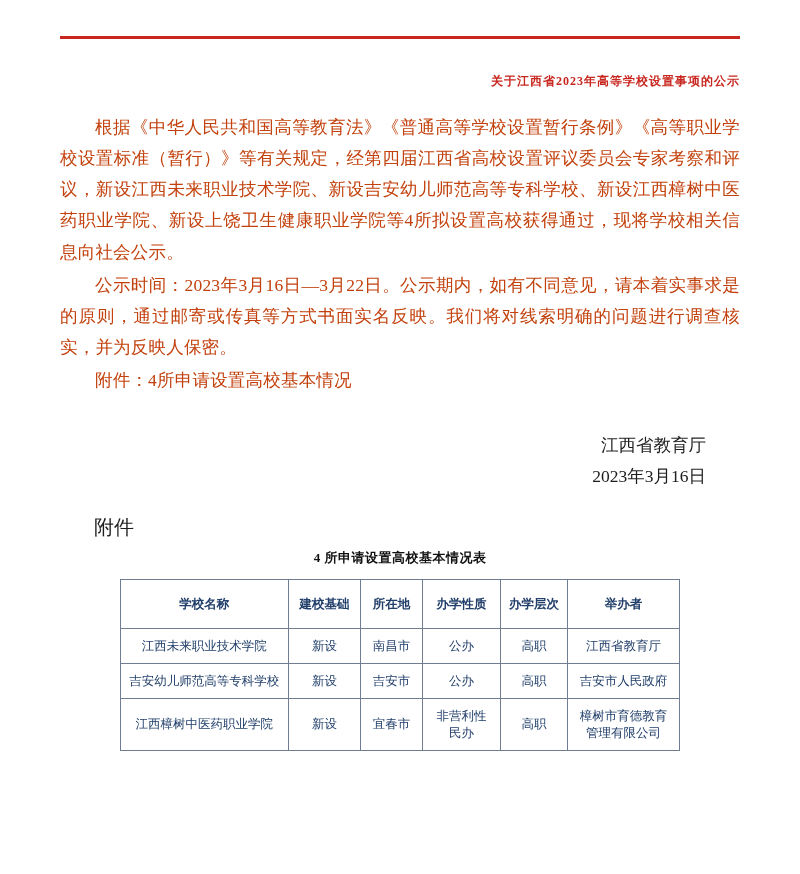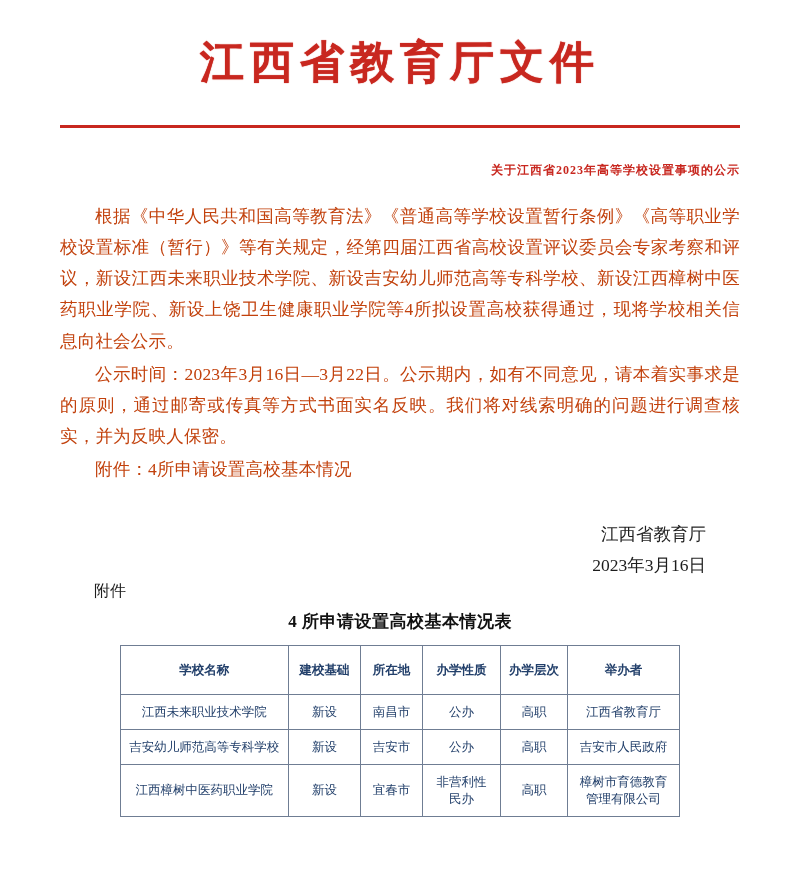--- a/index.html
+++ b/index.html
@@ -59,28 +59,29 @@
   }
   .sig {
     margin-top: 34px;
     text-align: right;
     font-size: 17.5px;
     line-height: 1.75;
     padding-right: 34px;
     color: #1d1d1d;
   }
   .attach-label {
-    font-size: 16px;
+    margin-top: 22px;
+    font-size: 20px;
     padding-left: 34px;
     color: #1d1d1d;
   }
   .table-title {
     text-align: center;
     font-weight: bold;
-    font-size: 17px;
+    font-size: 13px;
     margin-top: 8px;
     letter-spacing: 0.5px;
     color: #111;
   }
   .table-wrap {
     margin: 12px auto 0 auto;
     width: 560px;
   }
   table.basic {
     width: 100%;
@@ -108,21 +109,20 @@
   table.basic col.c3 { width: 14%; }
   table.basic col.c4 { width: 12%; }
   table.basic col.c5 { width: 20%; }
   .cell-multiline { white-space: pre-line; }
 </style>
 </head>
 <body>
 
 <div class="page">
 
-  <div class="masthead">江西省教育厅文件</div>
 
   <div class="red-rule"></div>
 
   <div class="doc-title">关于江西省2023年高等学校设置事项的公示</div>
 
   <div class="body-text">
     <p>根据《中华人民共和国高等教育法》《普通高等学校设置暂行条例》《高等职业学校设置标准（暂行）》等有关规定，经第四届江西省高校设置评议委员会专家考察和评议，新设江西未来职业技术学院、新设吉安幼儿师范高等专科学校、新设江西樟树中医药职业学院、新设上饶卫生健康职业学院等4所拟设置高校获得通过，现将学校相关信息向社会公示。</p>
     <p>公示时间：2023年3月16日—3月22日。公示期内，如有不同意见，请本着实事求是的原则，通过邮寄或传真等方式书面实名反映。我们将对线索明确的问题进行调查核实，并为反映人保密。</p>
     <p>附件：4所申请设置高校基本情况</p>
   </div>

